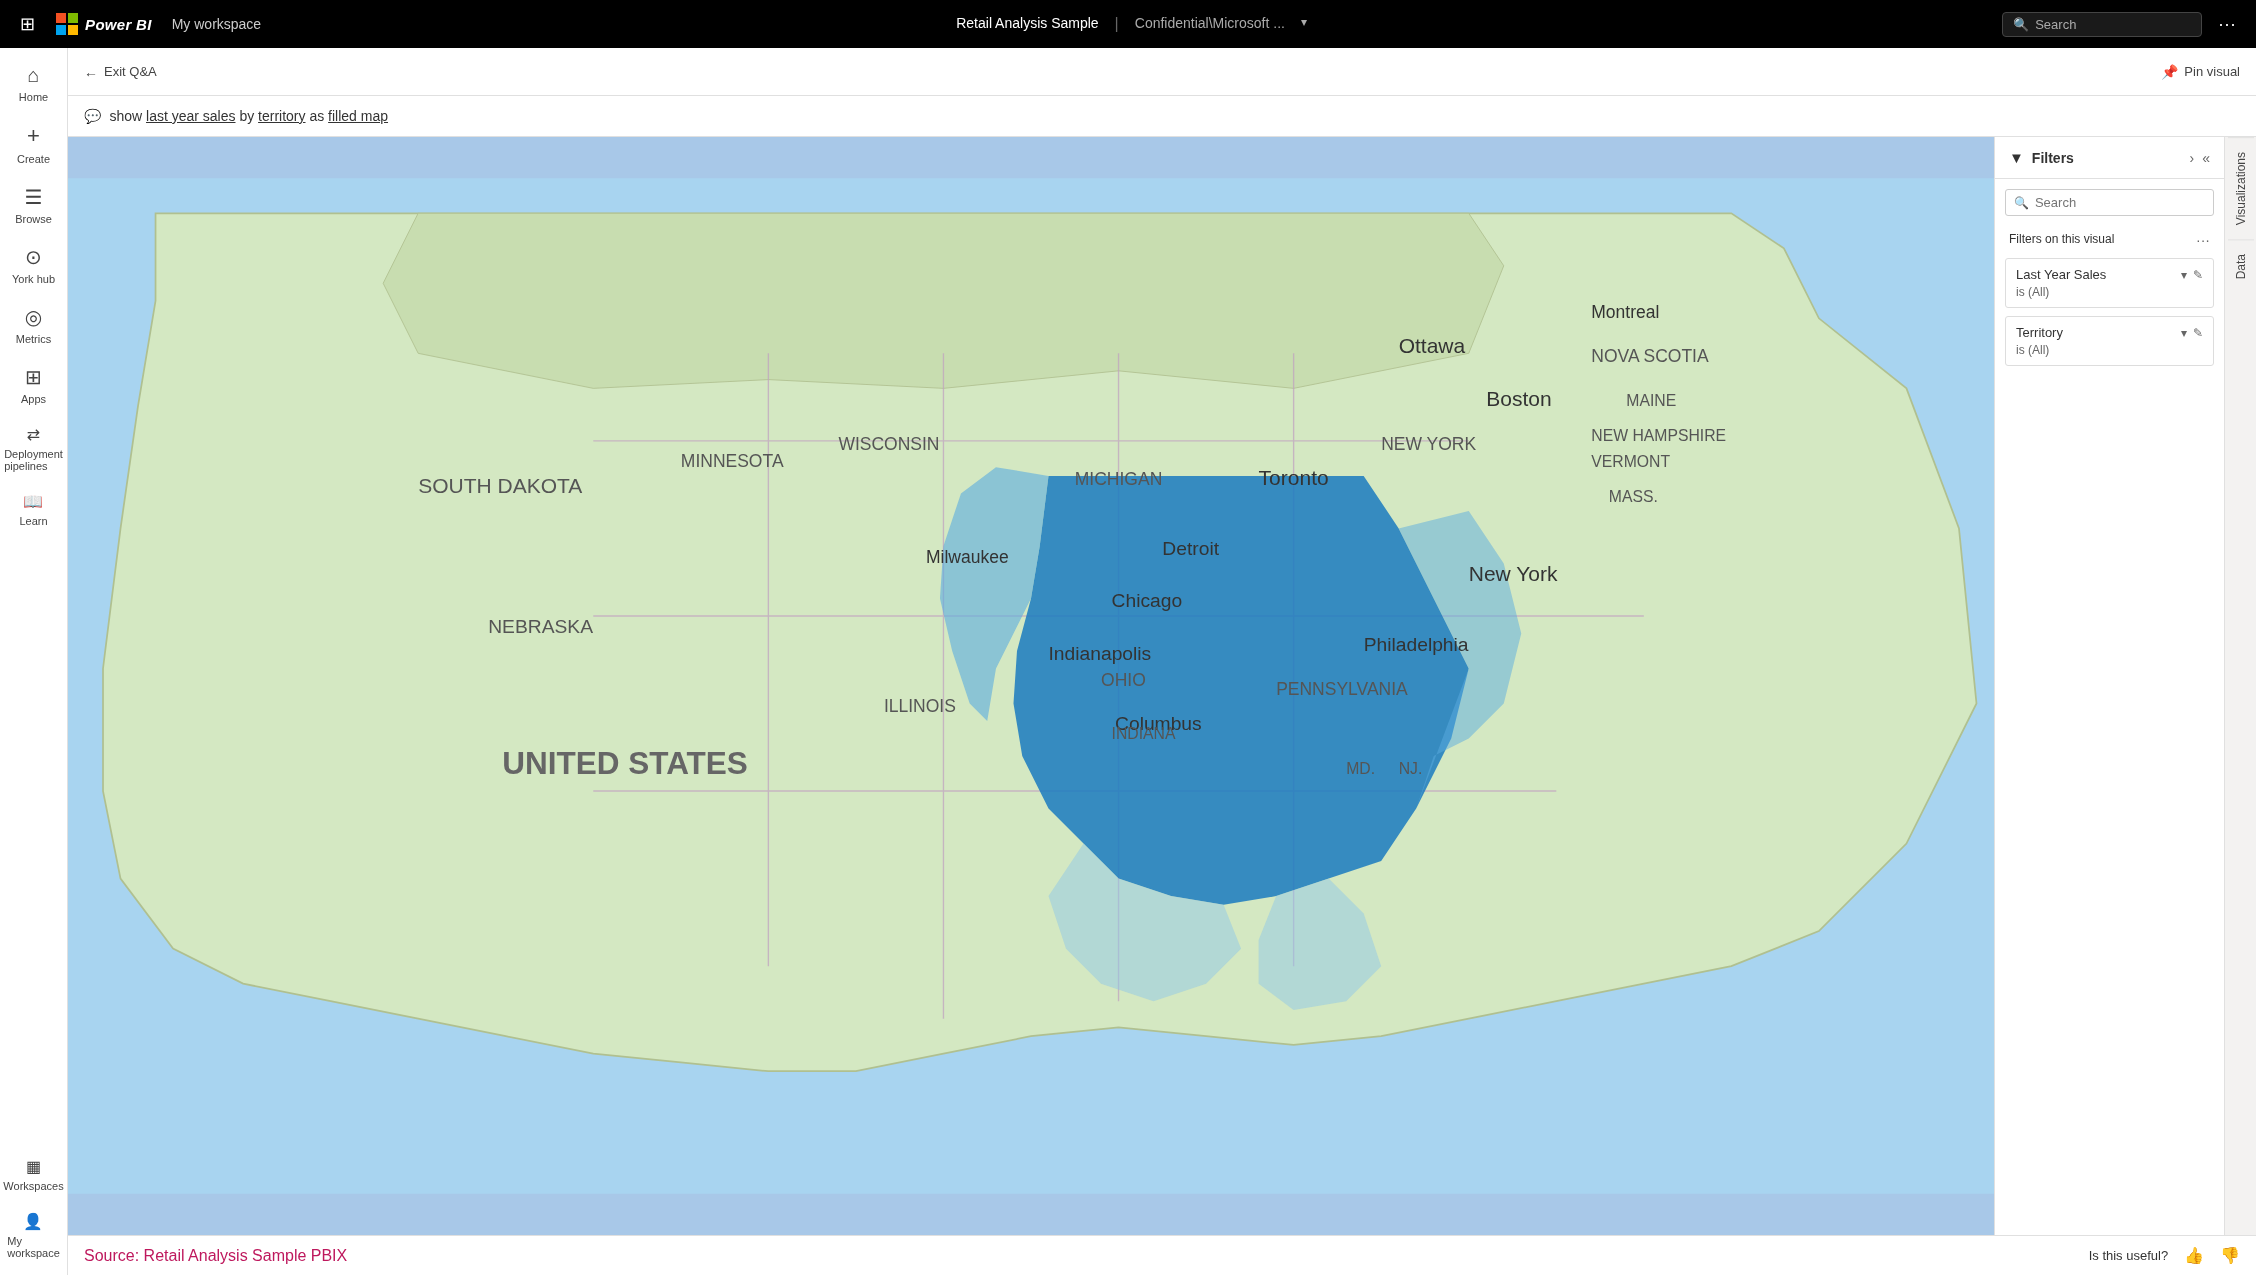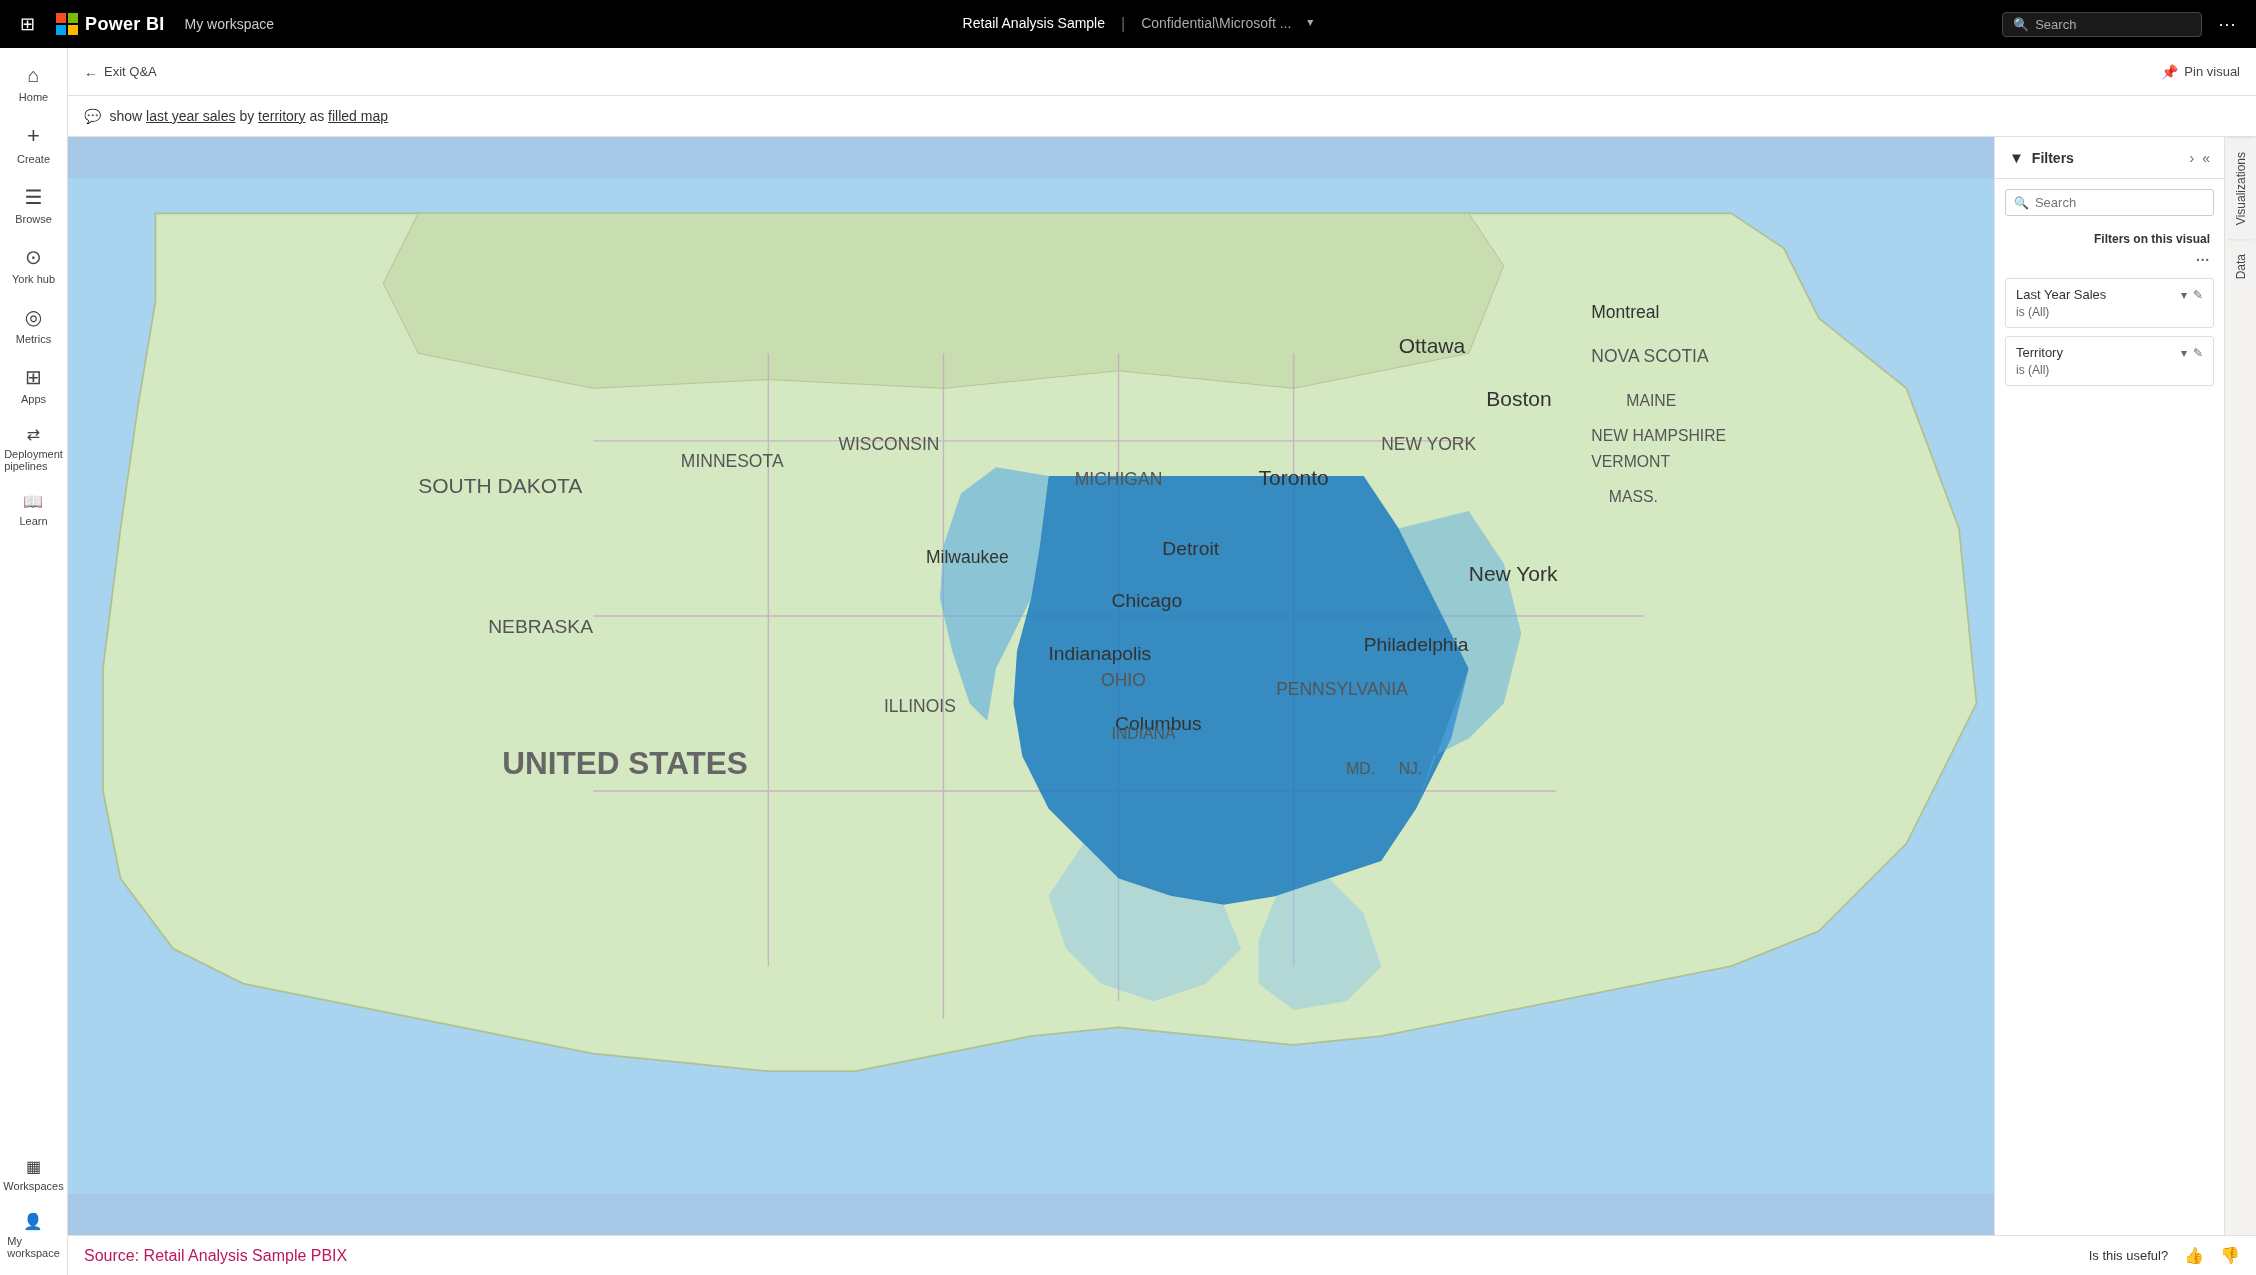--- a/index.html
+++ b/index.html
@@ -7,21 +7,21 @@
 
     
     .topbar {
       display: flex; align-items: center;
       background: #000; height: 48px; padding: 0 12px;
       gap: 12px; position: relative;
     }
     .topbar-waffle { color: #fff; font-size: 18px; cursor: pointer; padding: 4px 8px; }
     .topbar-logo { display: flex; align-items: center; gap: 6px; }
     .ms-logo { width: 24px; height: 24px; }
-    .topbar-product { color: #fff; font-size: 18px; font-weight: 600; letter-spacing: 0.3px; }
+    .topbar-product { color: #fff; font-size: 15px; font-weight: 600; letter-spacing: 0.3px; font-style: italic; }
     .topbar-workspace { color: #ccc; font-size: 14px; margin-left: 8px; }
     .topbar-center { flex: 1; display: flex; justify-content: center; align-items: flex-start; gap: 16px; }
     .topbar-title { color: #fff; font-size: 14px; }
     .topbar-separator { color: #666; }
     .topbar-subtitle { color: #aaa; font-size: 14px; }
     .topbar-chevron { color: #aaa; font-size: 12px; cursor: pointer; }
     .topbar-right { display: flex; align-items: center; gap: 8px; }
     .search-box {
       display: flex; align-items: center;
       background: #1a1a1a; border: 1px solid #444;
@@ -105,22 +105,22 @@
 
     .filters-search {
       display: flex; align-items: center;
       margin: 10px 10px; border: 1px solid #ccc;
       border-radius: 3px; padding: 5px 8px; gap: 6px;
     }
     .filters-search-icon { color: #666; font-size: 12px; }
     .filters-search-input { border: none; outline: none; font-size: 13px; color: #333; flex: 1; background: transparent; }
 
     .filters-section-label {
-      padding: 6px 14px; font-size: 12px; color: #333; font-weight: 700;
-      display: flex; align-items: flex-end; gap: 6px; flex-direction: column;
+      padding: 6px 14px; font-size: 12px; color: #333; font-weight: 400;
+      display: flex; align-items: flex-start; gap: 6px;
     }
     .filters-section-more { margin-left: auto; color: #666; font-size: 14px; cursor: pointer; }
 
     .filter-item {
       margin: 4px 10px; border: 1px solid #ddd;
       border-radius: 3px; padding: 8px 10px;
     }
     .filter-item-header { display: flex; align-items: center; gap: 6px; }
     .filter-item-name { font-size: 13px; color: #333; font-weight: 500; flex: 1; }
     .filter-item-chevron { color: #666; font-size: 12px; cursor: pointer; }

